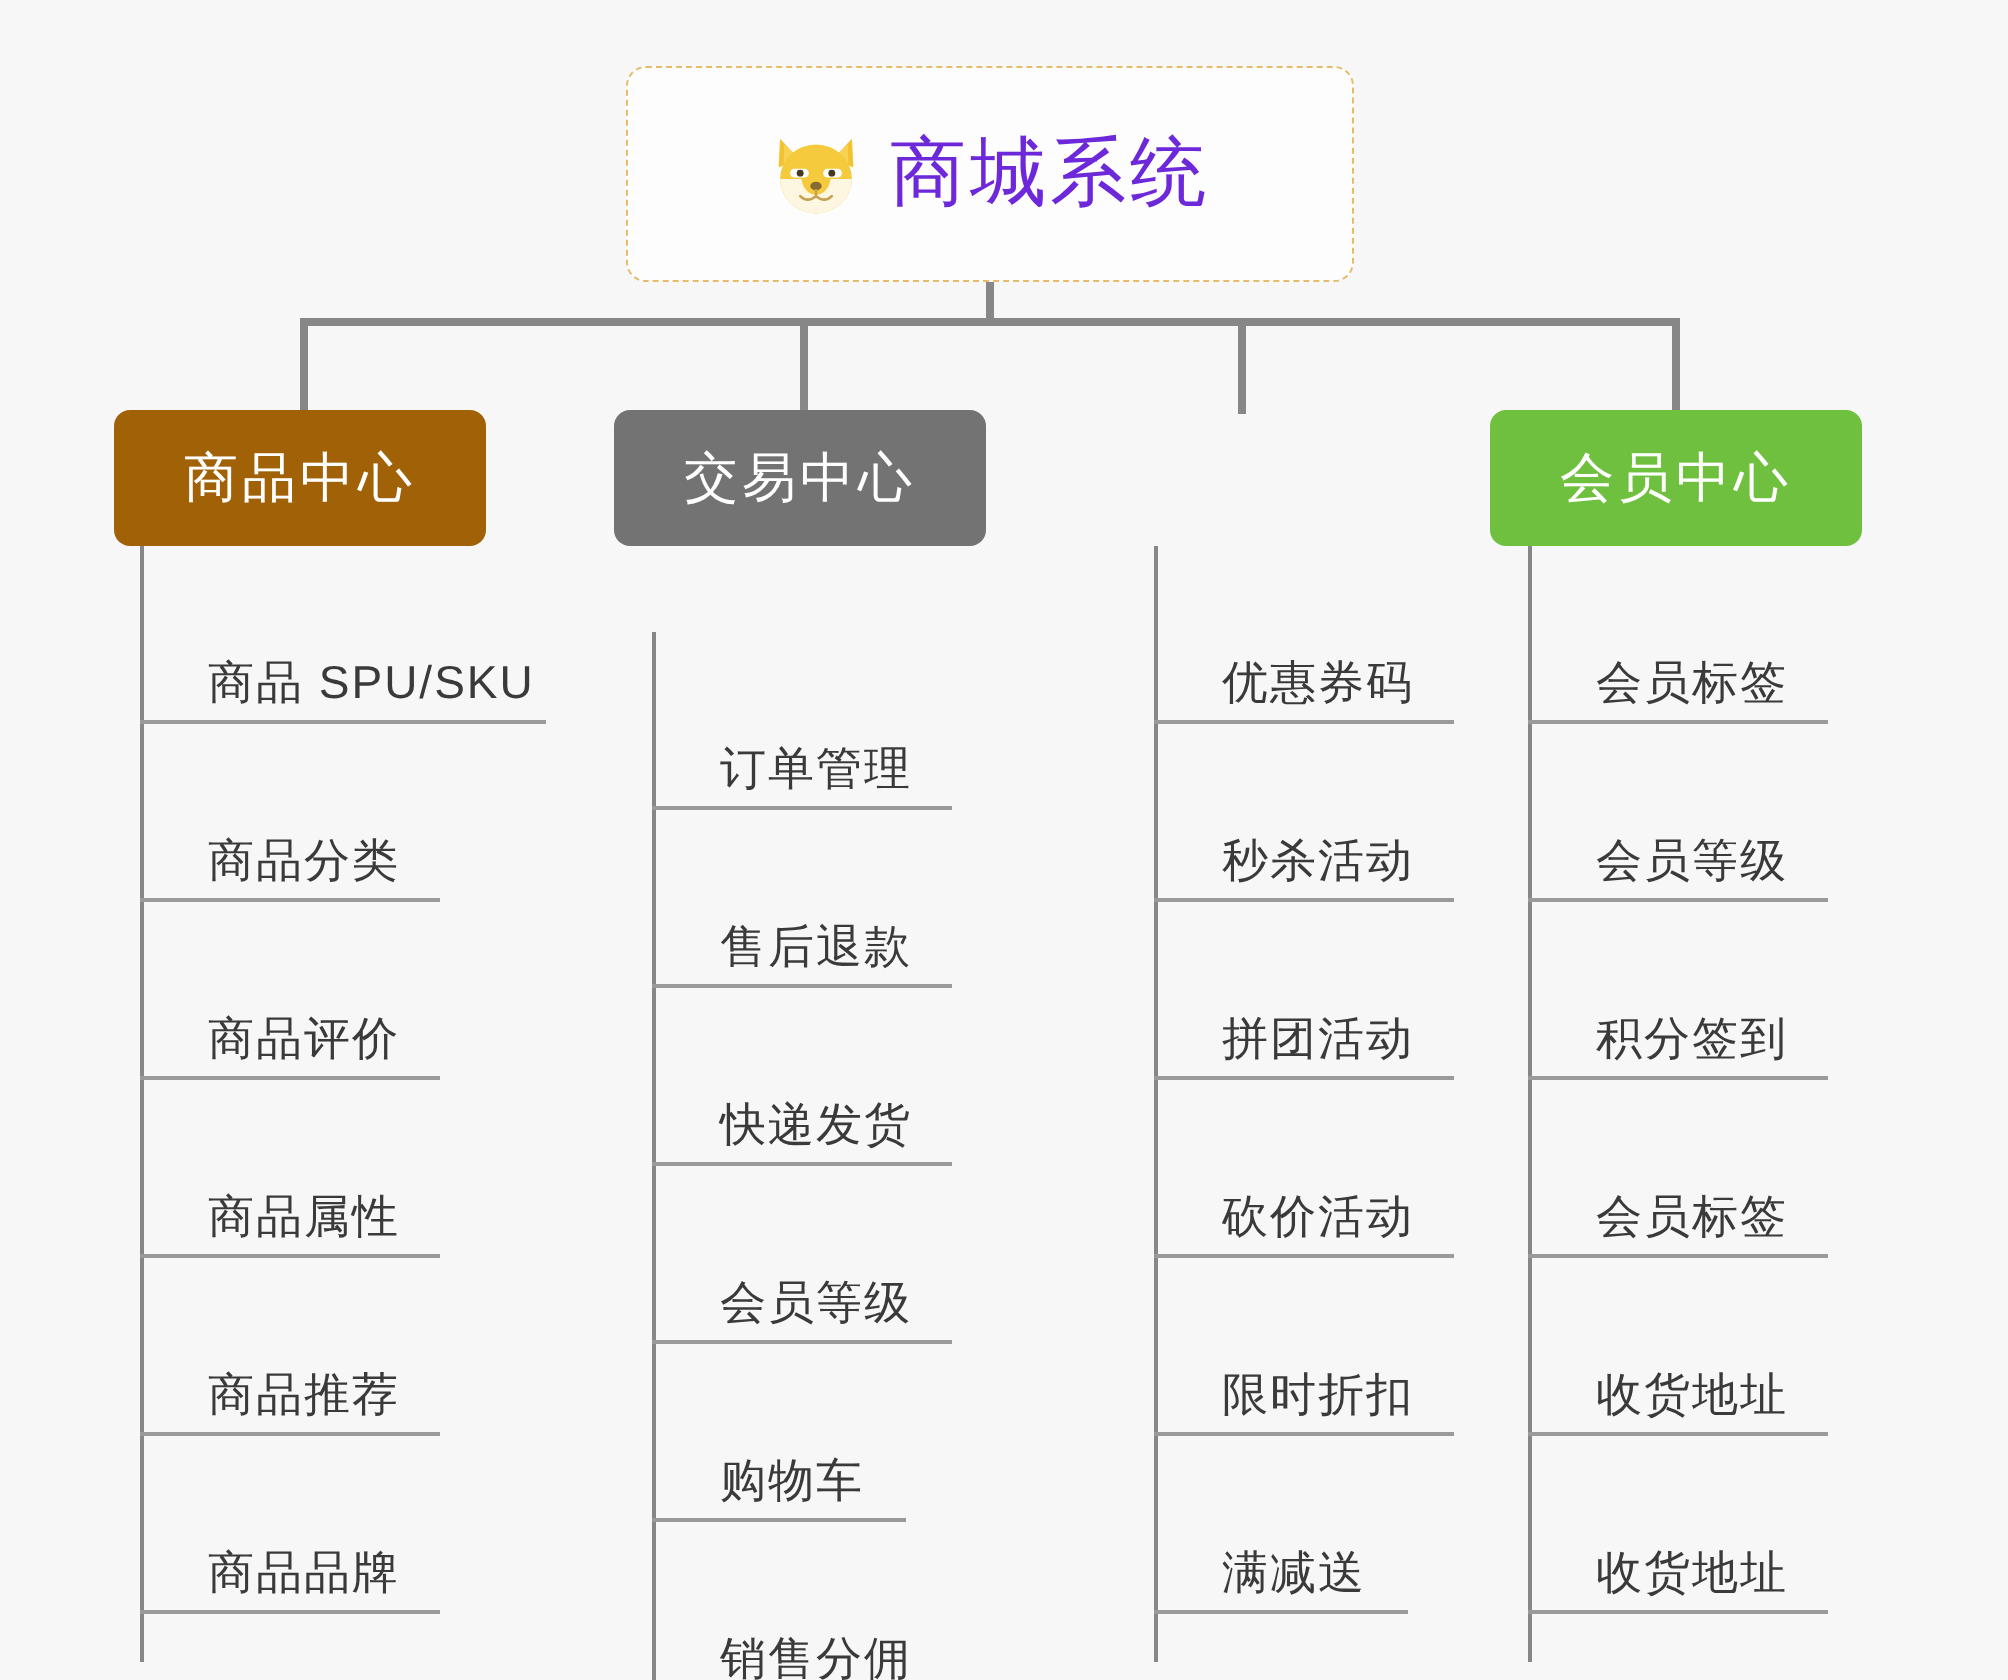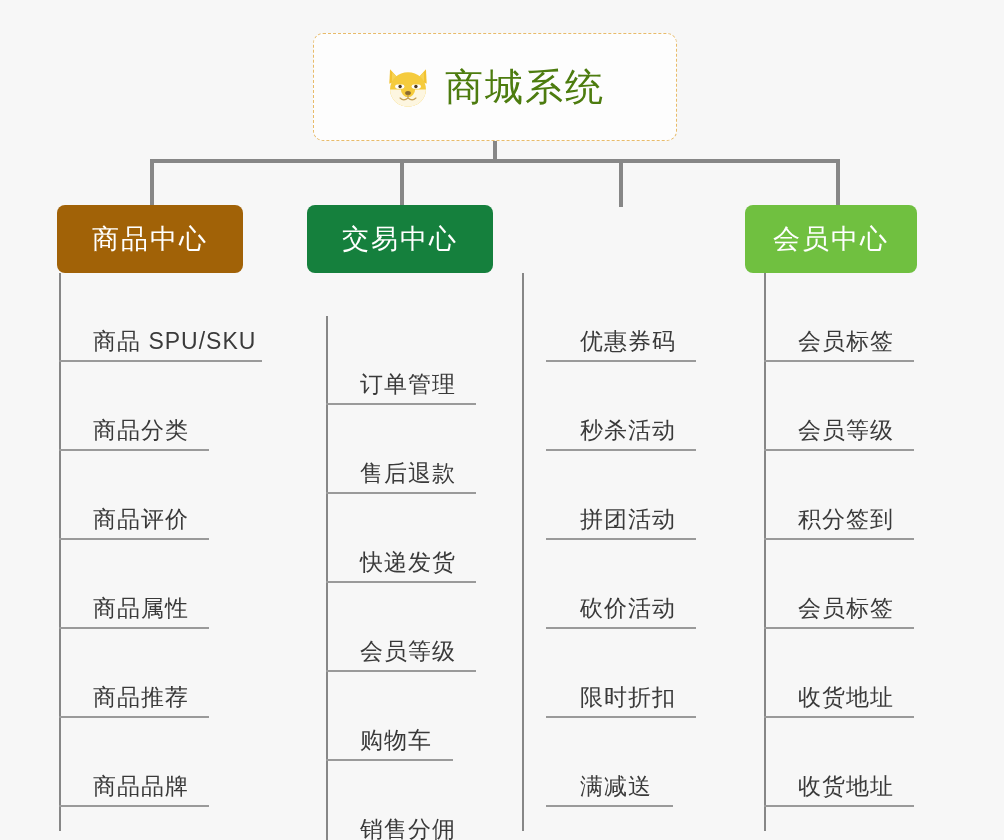--- a/index.html
+++ b/index.html
@@ -145,34 +145,34 @@
       <ellipse cx="32" cy="34" rx="25" ry="24" fill="#f5cb3d"></ellipse>
       <path d="M7 34 a25 24 0 0 0 50 0 z" fill="#fdf6e0"></path>
       <ellipse cx="32" cy="33" rx="10" ry="12" fill="#f5cb3d"></ellipse>
       <rect x="14" y="27" width="13" height="6" rx="3" fill="#ffffff"></rect>
       <rect x="37" y="27" width="13" height="6" rx="3" fill="#ffffff"></rect>
       <circle cx="21" cy="30" r="2.4" fill="#4a3720"></circle>
       <circle cx="43" cy="30" r="2.4" fill="#4a3720"></circle>
       <ellipse cx="32" cy="39" rx="4" ry="3" fill="#8a6a33"></ellipse>
       <path d="M32 42 v4 M32 46 q-6 5 -11 0 M32 46 q6 5 11 0" stroke="#c6a055" stroke-width="1.8" fill="none" stroke-linecap="round"></path>
     </svg>
-    <div class="root-title" style="color: #4d7c0f;">商城系统</div>
+    <div class="root-title" style="color: #6d28d9;">商城系统</div>
   </div>
 
   <div class="conn-root-stem"></div>
   <div class="conn-bus"></div>
   <div class="conn-drop" style="left:150px"></div>
   <div class="conn-drop" style="left:400px"></div>
   <div class="conn-drop" style="left:619px"></div>
   <div class="conn-drop" style="left:836px"></div>
 
   <div class="cat-box" style="left: 57px; width: 186px; background: #a16207;">
     <span class="cat-label">商品中心</span>
   </div>
-  <div class="leaf-col" style="left:59px; width:210px;">
+  <div class="leaf-col" style="left:70px; width:210px;">
     <div class="leaf-spine" style="height:558px;"></div>
     <div class="leaf-item">
       <span class="leaf-text">商品 SPU/SKU</span>
       <span class="leaf-rule" style="width:203px;"></span>
     </div>
     <div class="leaf-item">
       <span class="leaf-text">商品分类</span>
       <span class="leaf-rule" style="width:150px;"></span>
     </div>
     <div class="leaf-item">
@@ -186,21 +186,21 @@
     <div class="leaf-item">
       <span class="leaf-text">商品推荐</span>
       <span class="leaf-rule" style="width:150px;"></span>
     </div>
     <div class="leaf-item">
       <span class="leaf-text">商品品牌</span>
       <span class="leaf-rule" style="width:150px;"></span>
     </div>
   </div>
 
-  <div class="cat-box" style="left: 307px; width: 186px; background: #15803d;">
+  <div class="cat-box" style="left: 307px; width: 186px; background: #737373;">
     <span class="cat-label">交易中心</span>
   </div>
   <div class="leaf-col" style="left:326px; width:190px;margin-top:43px;">
     <div class="leaf-spine" style="height:558px;"></div>
     <div class="leaf-item">
       <span class="leaf-text">订单管理</span>
       <span class="leaf-rule" style="width:150px;"></span>
     </div>
     <div class="leaf-item">
       <span class="leaf-text">售后退款</span>
@@ -217,21 +217,21 @@
     <div class="leaf-item">
       <span class="leaf-text">购物车</span>
       <span class="leaf-rule" style="width:127px;"></span>
     </div>
     <div class="leaf-item">
       <span class="leaf-text">销售分佣</span>
       <span class="leaf-rule" style="width:150px;"></span>
     </div>
   </div>
 
-  <div class="leaf-col" style="left:522px; width:190px;padding-left:24px;">
+  <div class="leaf-col" style="left:577px; width:190px;">
     <div class="leaf-spine" style="height:558px;"></div>
     <div class="leaf-item">
       <span class="leaf-text">优惠券码</span>
       <span class="leaf-rule" style="width:150px;"></span>
     </div>
     <div class="leaf-item">
       <span class="leaf-text">秒杀活动</span>
       <span class="leaf-rule" style="width:150px;"></span>
     </div>
     <div class="leaf-item">
@@ -245,21 +245,21 @@
     <div class="leaf-item">
       <span class="leaf-text">限时折扣</span>
       <span class="leaf-rule" style="width:150px;"></span>
     </div>
     <div class="leaf-item">
       <span class="leaf-text">满减送</span>
       <span class="leaf-rule" style="width:127px;"></span>
     </div>
   </div>
 
-  <div class="cat-box" style="left: 745px; width: 172px; background: rgb(112, 192, 64);">
+  <div class="cat-box" style="left: 745px; width: 186px; background: rgb(112, 192, 64);">
     <span class="cat-label">会员中心</span>
   </div>
   <div class="leaf-col" style="left:764px; width:190px;">
     <div class="leaf-spine" style="height:558px;"></div>
     <div class="leaf-item">
       <span class="leaf-text">会员标签</span>
       <span class="leaf-rule" style="width:150px;"></span>
     </div>
     <div class="leaf-item">
       <span class="leaf-text">会员等级</span>

